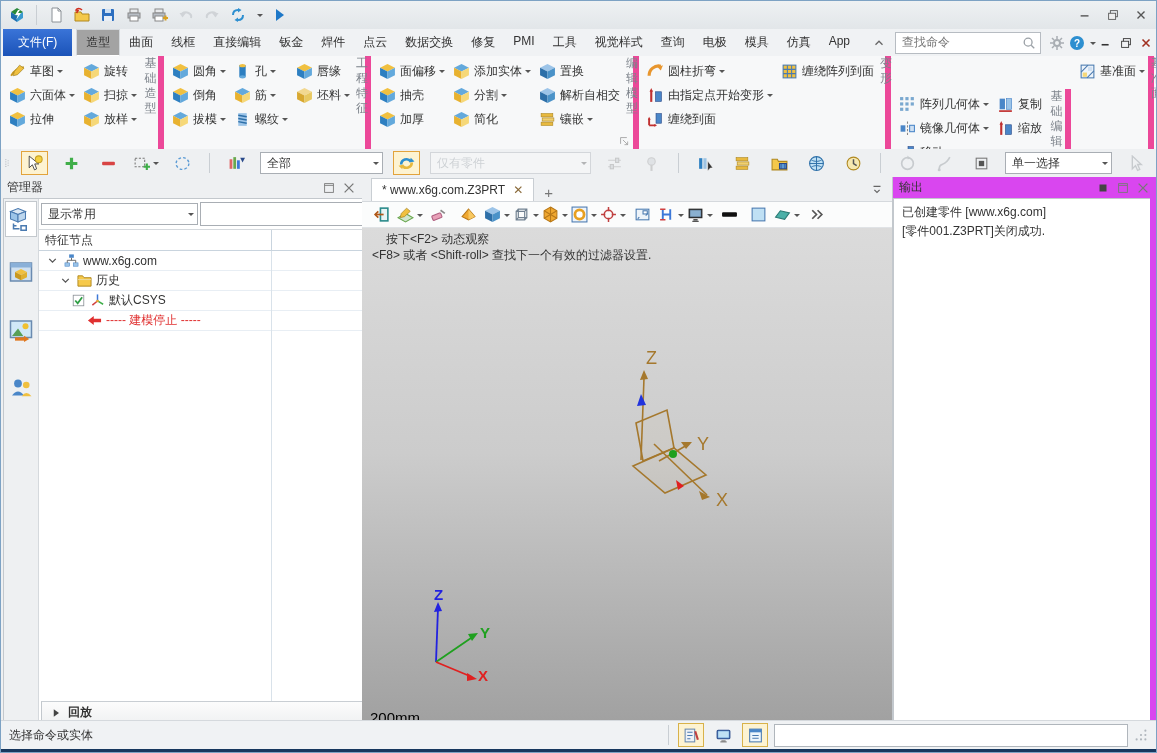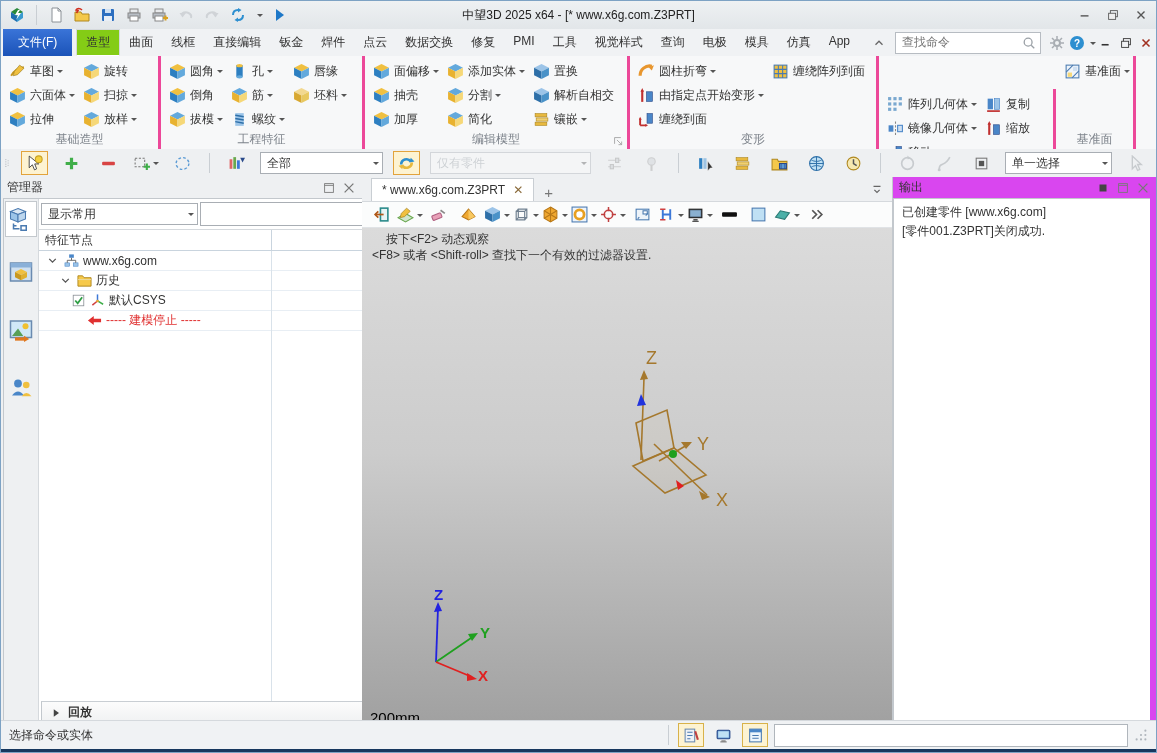--- a/index.html
+++ b/index.html
@@ -17,28 +17,28 @@
   .qat{display:flex;align-items:center;gap:6px}
   .qat .ic{width:20px;height:20px}
   .title-text{position:absolute;left:0;right:0;text-align:center;pointer-events:none;color:#222}
   .winctl{margin-left:auto;display:flex;gap:10px;z-index:2}
   .winctl .ic{width:18px;height:16px}
 
   
   .menubar{position:absolute;left:0;top:28px;right:0;height:27px;background:#f0f2f4;display:flex;align-items:center;border-bottom:1px solid #e0e3e6}
   .filebtn{background:linear-gradient(#3a74d8,#1b53b8);color:#fff;padding:5px 15px;margin:0 4px 0 2px}
   .mtab{padding:5px 9px;white-space:nowrap}
-  .mtab.active{background:#84cc16;border:1px solid #d5d9dd;border-bottom:1px solid #fff;padding:4px 9px}
+  .mtab.active{background:#a3a3a3;border:1px solid #d5d9dd;border-bottom:1px solid #fff;padding:4px 9px}
   .menubar .search{display:flex;align-items:center;background:#fff;border:1px solid #b7bcc2;height:20px;width:136px;padding:0 4px;margin:0 6px}
   .menubar .search input{border:none;outline:none;flex:1;font-size:12px;min-width:0;font-family:Liberation Mono, monospace}
   .smallic{width:20px;height:20px}
 
   
   .ribbon{position:absolute;left:0;top:55px;right:0;height:93px;background:#f7f8f9;display:flex;border-bottom:1px solid #d8dce0}
-  .rgroup{display:flex;flex-direction:column;border-right:3px solid #ec4899;flex:none;position:relative}
+  .rgroup{display:flex;flex-direction:row;border-right:6px solid #ec4899;flex:none;position:relative}
   .ritems{flex:1;display:flex;align-items:flex-start;padding:3px 2px 0 4px}
   .rcol{display:flex;flex-direction:column}
   .ritem{display:flex;align-items:center;height:24px;padding:0 4px;white-space:nowrap;cursor:default}
   .ritem .ic{width:17px;height:17px;margin-right:4px}
   .rlabel{height:17px;text-align:center;color:#7d838b;font-size:12px;line-height:15px}
   .launcher{position:absolute;right:3px;bottom:2px;width:12px;height:12px}
 
   
   .seltoolbar{position:absolute;left:0;top:148px;right:0;height:28px;background:#eef0f2;border-bottom:1px solid #c9ced3;
               display:flex;align-items:center;padding:0 2px;gap:10px}
@@ -188,21 +188,20 @@
       </span>
       <span class="car"></span>
       <span class="ic" style="width: 20px; height: 20px;">
         <span class="ic">
           <svg viewBox="0 0 16 16" width="16" height="16">
             <polygon points="5,2 13,8 5,14" fill="#1e78c8"></polygon>
           </svg>
         </span>
       </span>
     </div>
-  <div class="title-text">中望3D 2025 x64 - [* www.x6g.com.Z3PRT]</div>
   <div class="winctl">
     <span class="ic">
         <svg viewBox="0 0 16 16" width="16" height="14">
           <path d="M3 9h9" stroke="#555" stroke-width="1.6"></path>
         </svg>
       </span>
     <span class="ic">
         <svg viewBox="0 0 16 16" width="16" height="14">
           <rect x="5" y="3" width="8" height="7" fill="none" stroke="#555"></rect>
           <rect x="3" y="6" width="8" height="7" fill="#eee" stroke="#555"></rect>

